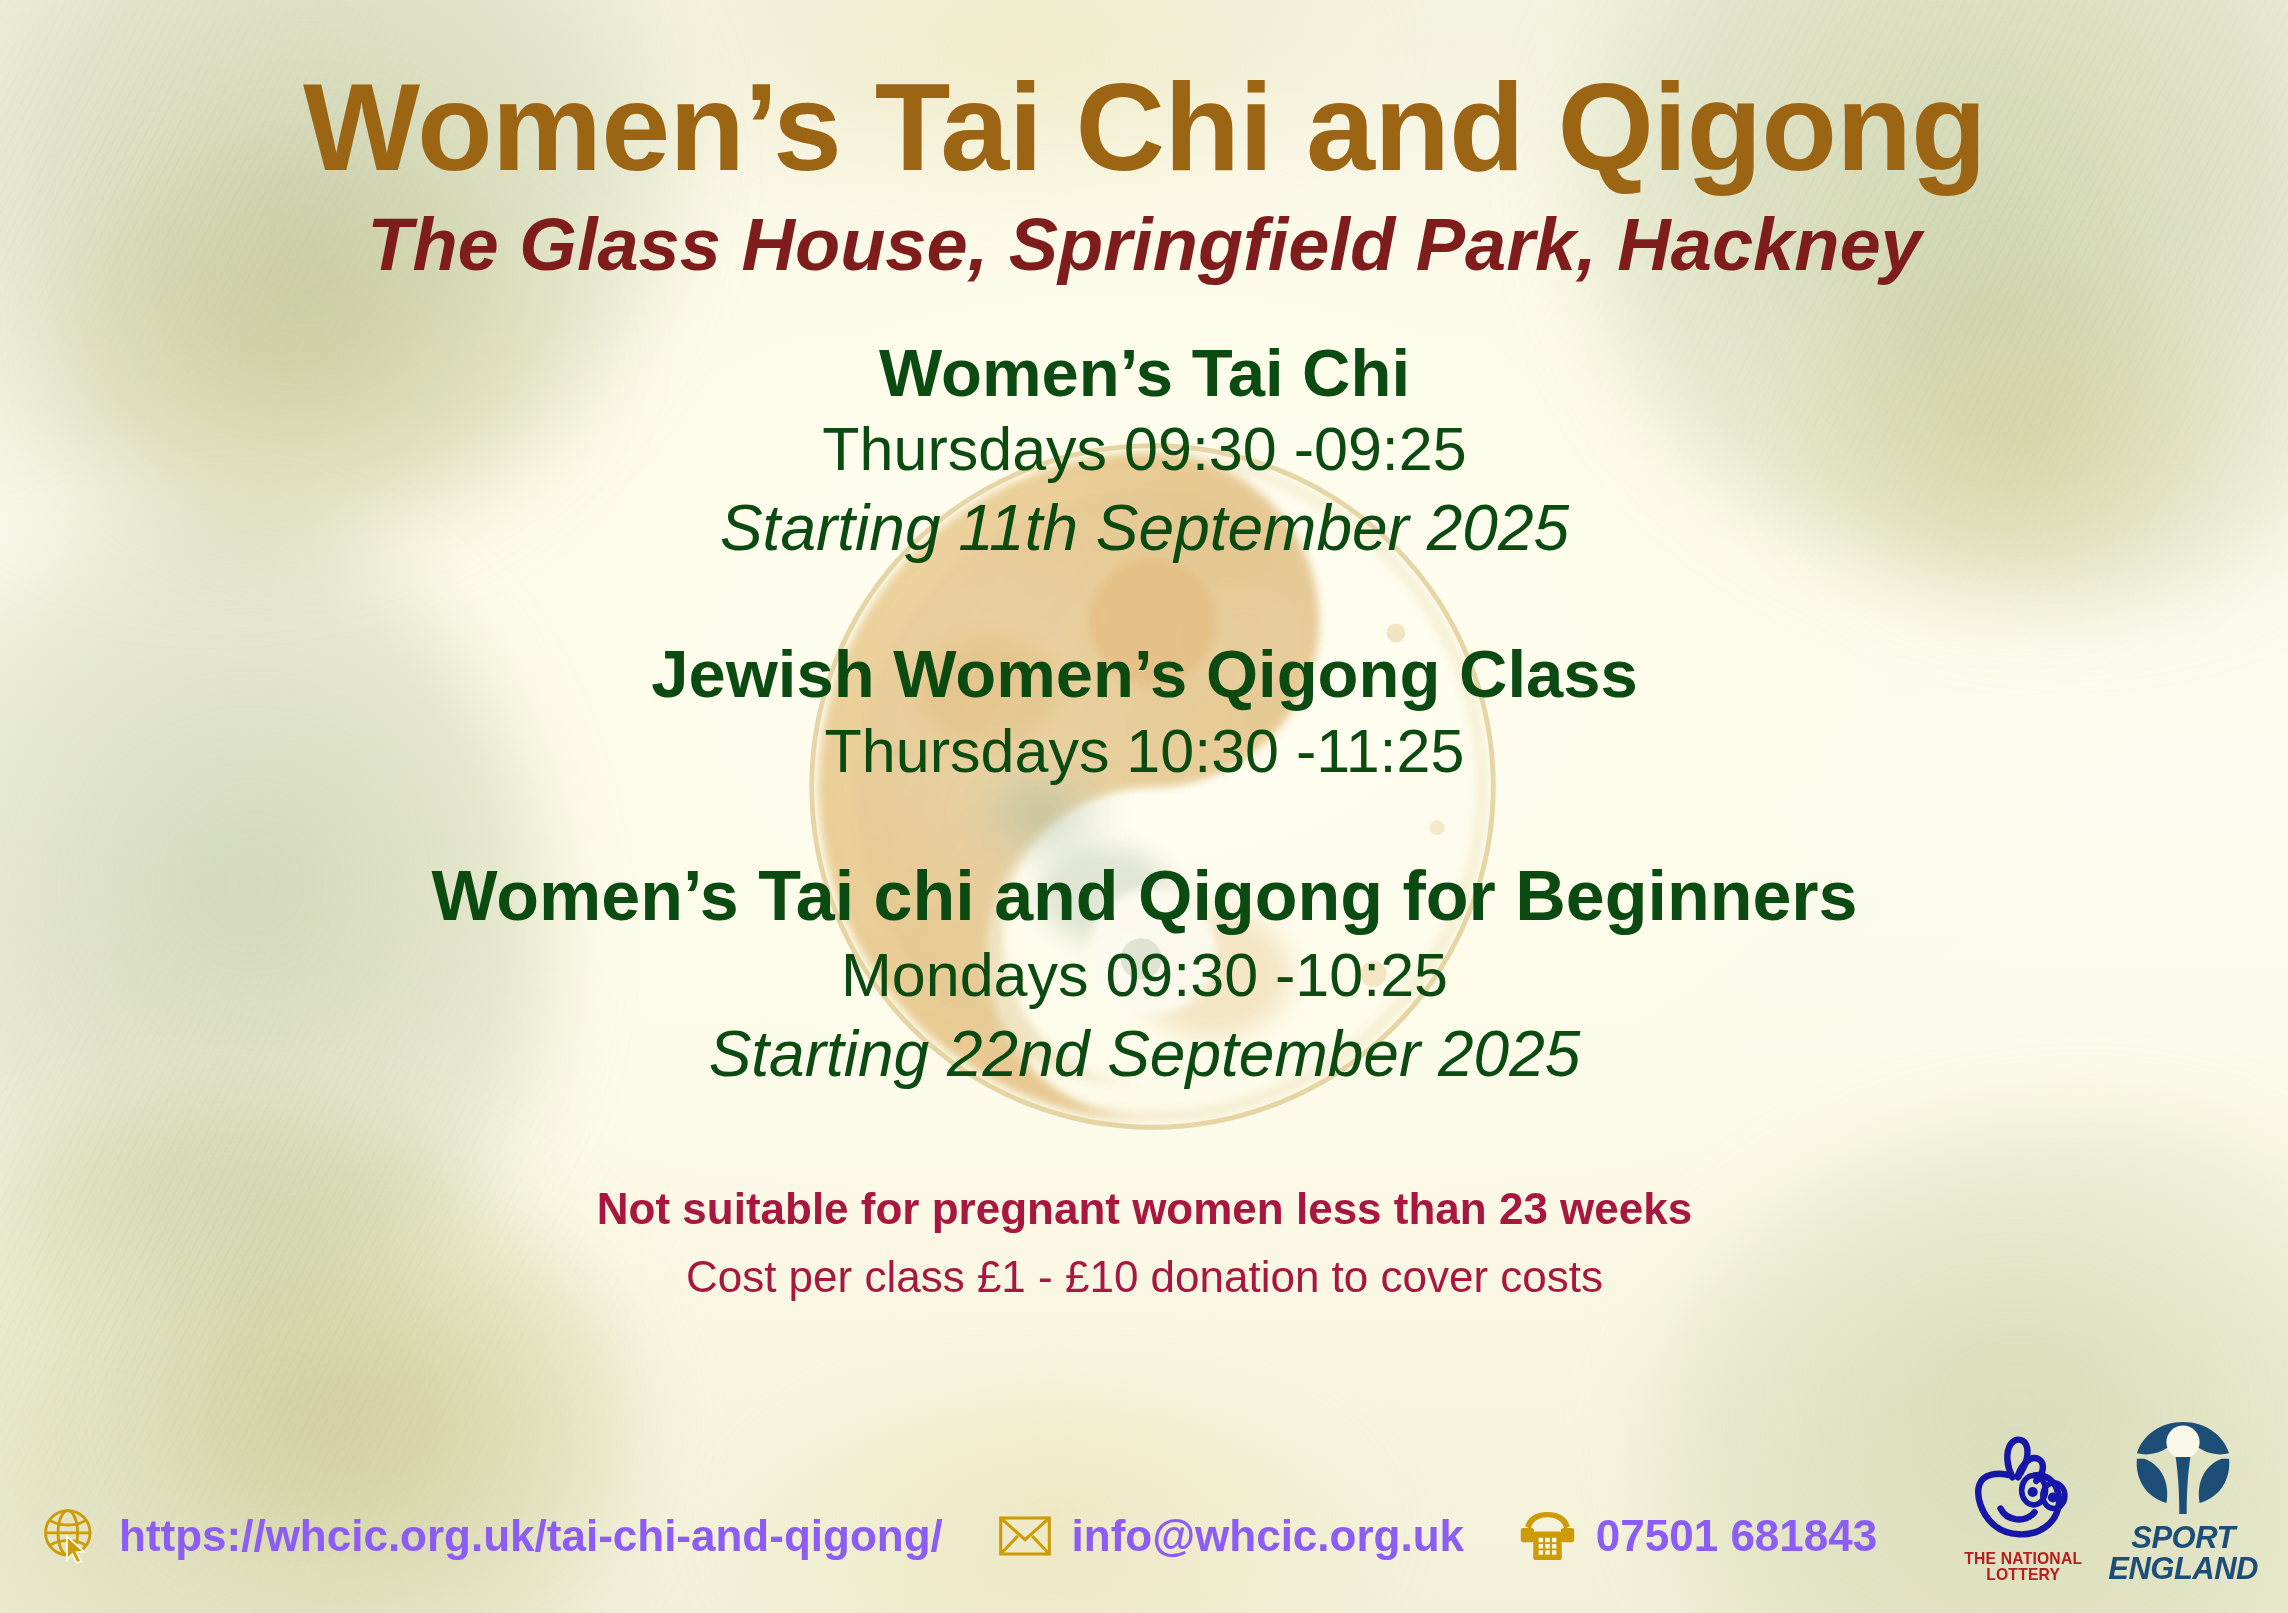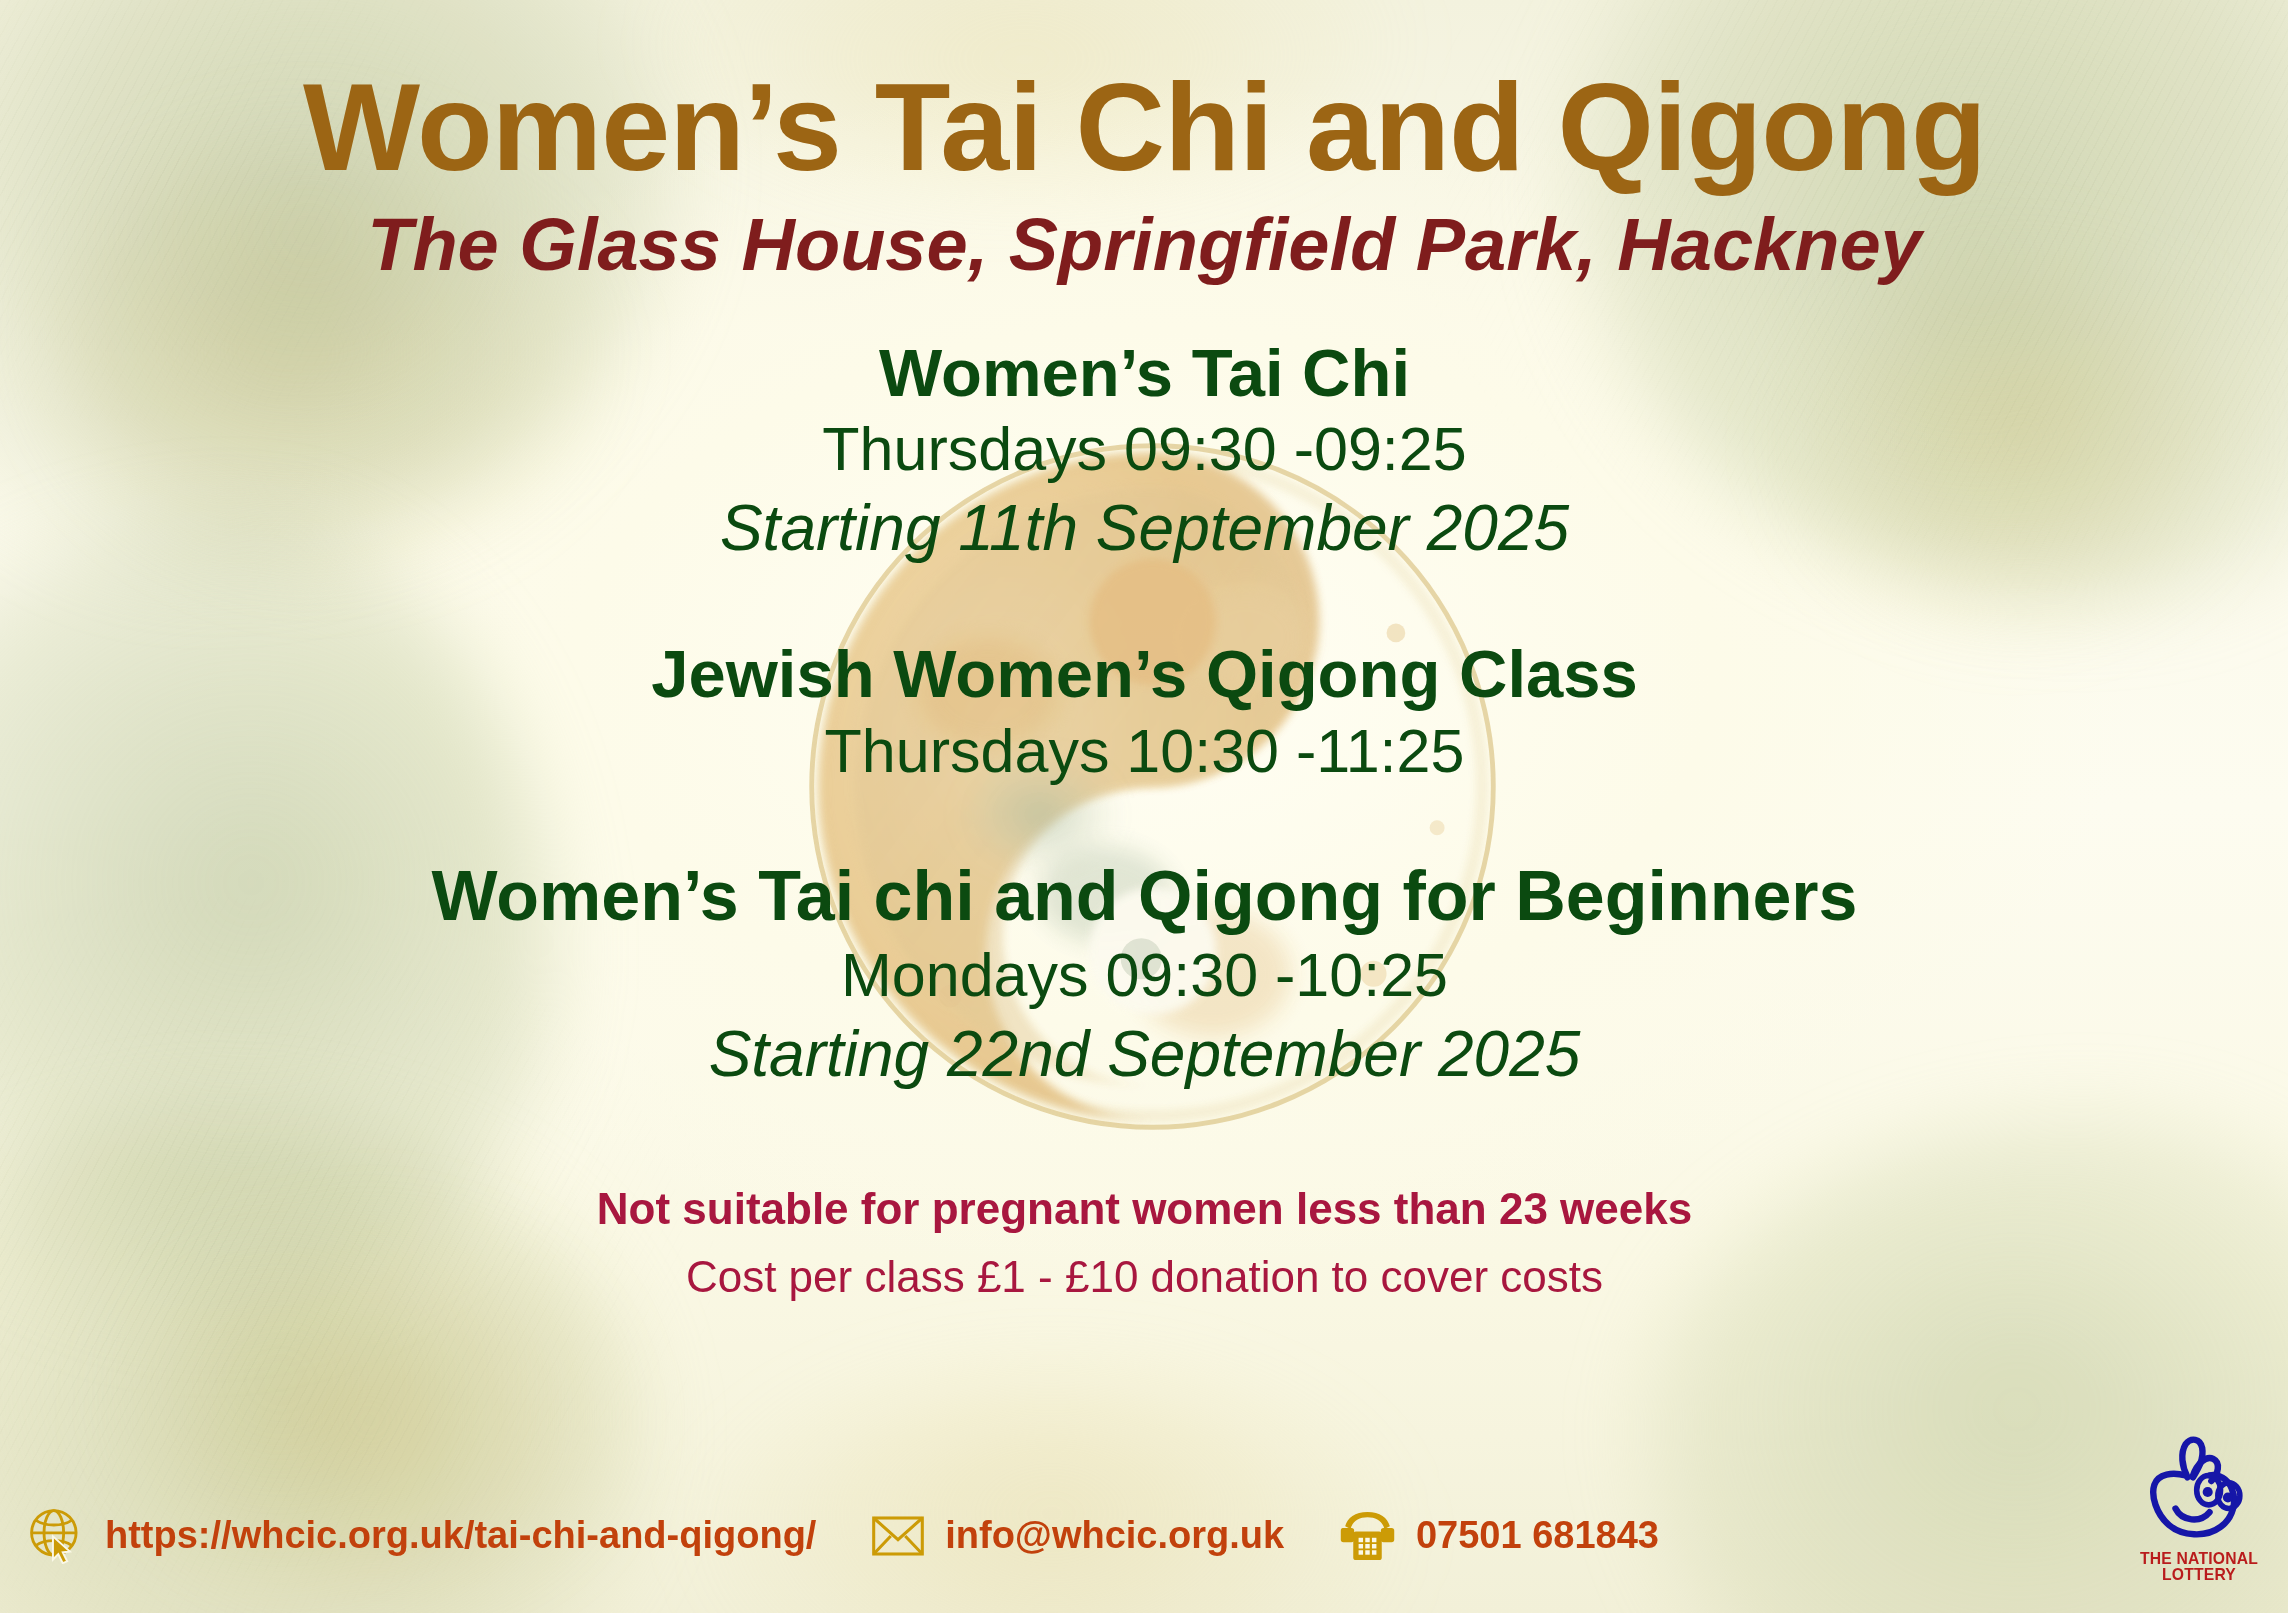--- a/index.html
+++ b/index.html
@@ -203,23 +203,23 @@
     right: 0;
     bottom: 22px;
     height: 111px;
     display: flex;
     align-items: center;
   }
   .contact {
     display: flex;
     align-items: center;
     gap: 20px;
-    padding-left: 28px;
-    color: #c2410c;
-    font-size: 38px;
+    padding-left: 42px;
+    color: #8b5cf6;
+    font-size: 44px;
     font-weight: 700;
     white-space: nowrap;
   }
   .contact .ico {
     display: inline-flex;
     align-items: center;
     justify-content: center;
     flex: 0 0 auto;
   }
   .contact .gap { width: 14.8px; }
@@ -441,19 +441,35 @@
           <circle cx="68" cy="62" r="5.5" fill="#1616A8"></circle>
           <circle cx="90" cy="68" r="5.5" fill="#1616A8"></circle>
           <path d="M33 80 C40 94, 60 96, 70 84" fill="none" stroke="#1616A8" stroke-width="7" stroke-linecap="round"></path>
         </svg>
         <div class="lottery-text">
           <div>THE NATIONAL</div>
           <div>LOTTERY</div>
         </div>
       </div>
 
+      <div class="logo">
+        <svg width="118" height="100" viewBox="0 0 128 108" aria-hidden="true">
+          <g fill="#1D4E77">
+            <path d="M64 4 C40 4, 20 18, 14 38 C30 42, 46 36, 56 24 L64 24 L72 24 C82 36, 98 42, 114 38 C108 18, 88 4, 64 4 Z"></path>
+            <circle cx="64" cy="26" r="18" fill="#FAF8E8"></circle>
+            <circle cx="64" cy="26" r="18" fill="none"></circle>
+            <path d="M14 44 C12 66, 24 86, 46 92 C50 70, 40 50, 22 44 Z"></path>
+            <path d="M114 44 C116 66, 104 86, 82 92 C78 70, 88 50, 106 44 Z"></path>
+            <path d="M56 42 C58 56, 60 74, 60 104 L68 104 C68 74, 70 56, 72 42 Z"></path>
+          </g>
+        </svg>
+        <div class="sport-text">
+          <div>SPORT</div>
+          <div>ENGLAND</div>
+        </div>
+      </div>
 
     </div>
 
   </div>
 
 </div>
 
 
 </body></html>

